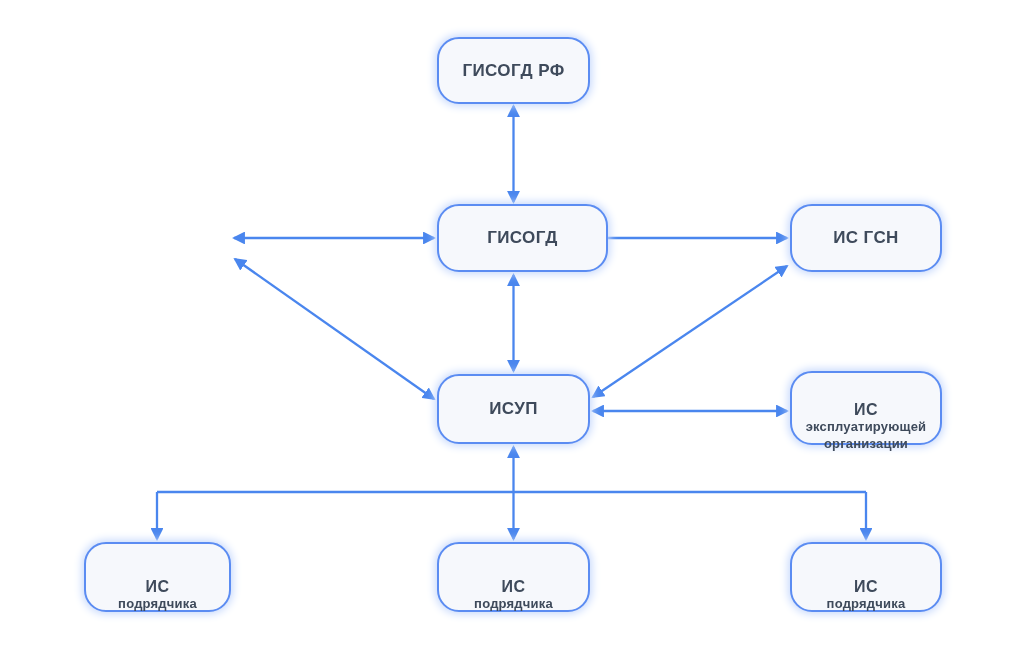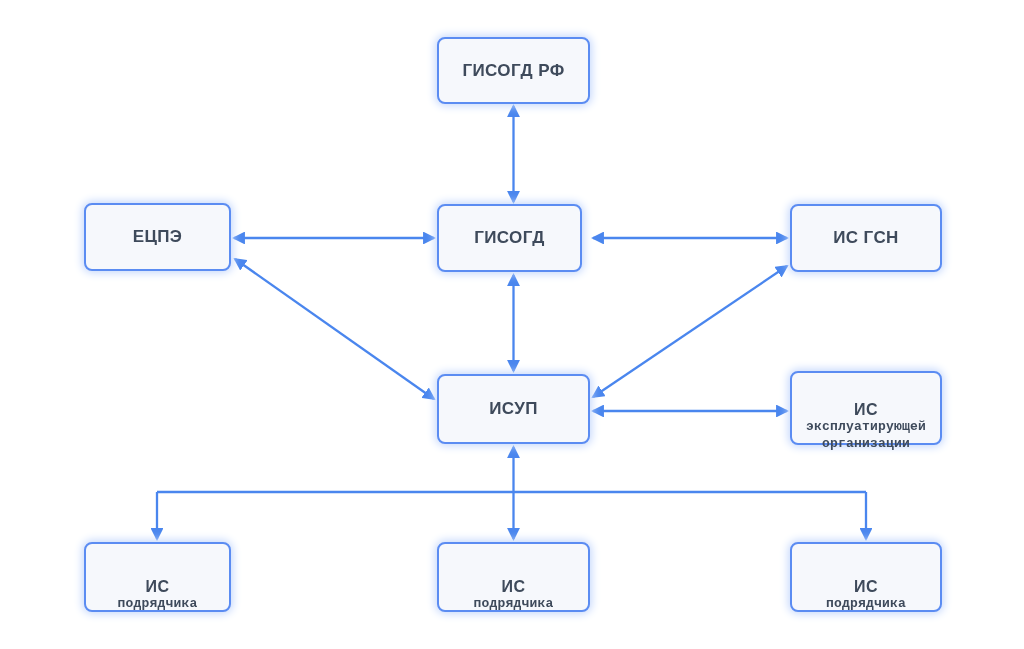--- a/index.html
+++ b/index.html
@@ -34,21 +34,21 @@
   .node {
     position: absolute;
     z-index: 2;
     box-sizing: border-box;
     display: flex;
     flex-direction: column;
     align-items: center;
     justify-content: center;
     background: var(--node-fill, #f6f8fc);
     border: 2px solid var(--node-border, #5b8cf2);
-    border-radius: 8px;
+    border-radius: 22px;
     box-shadow: 0 0 9px 2px var(--node-glow, #c7d9fc);
     color: var(--text, #3e4a5b);
     text-align: center;
     padding: 21px 8px;
   }
   .node-label {
     font-size: 17px;
     font-weight: 700;
     letter-spacing: 0.4px;
     white-space: nowrap;
@@ -58,26 +58,25 @@
     font-weight: 700;
     letter-spacing: 0.4px;
     line-height: 1.2;
     margin-top: 36px;
   }
   .node-sub {
     font-size: 13px;
     font-weight: 700;
     letter-spacing: 0.2px;
     line-height: 1.25;
-    font-family: Liberation Mono, monospace;
   }
   
   #node-gisogd-rf      { left: 437px; top: 37px;  width: 153px; height: 67px; }
   #node-ecpe           { left: 84px;  top: 203px; width: 147px; height: 68px; }
-  #node-gisogd         { left: 437px; top: 204px; width: 145px; height: 68px; }
+  #node-gisogd         { left: 437px; top: 204px; width: 171px; height: 68px; }
   #node-is-gsn         { left: 790px; top: 204px; width: 152px; height: 68px; }
   #node-isup           { left: 437px; top: 374px; width: 153px; height: 70px; }
   #node-is-operator    { left: 790px; top: 371px; width: 152px; height: 74px; }
   #node-is-contractor-1{ left: 84px;  top: 542px; width: 147px; height: 70px; }
   #node-is-contractor-2{ left: 437px; top: 542px; width: 153px; height: 70px; }
   #node-is-contractor-3{ left: 790px; top: 542px; width: 152px; height: 70px; }
 </style>
 </head>
 <body>
 
@@ -110,23 +109,20 @@
 
     <line class="link" x1="157" y1="492" x2="157" y2="539" marker-end="url(#arr)"></line>
 
     <line class="link" x1="866" y1="492" x2="866" y2="539" marker-end="url(#arr)"></line>
   </svg>
 
   <div class="node" id="node-gisogd-rf">
     <span class="node-label">ГИСОГД РФ</span>
   </div>
 
-  <div class="node" id="node-ecpe">
-    <span class="node-label">ЕЦПЭ</span>
-  </div>
 
   <div class="node" id="node-gisogd">
     <span class="node-label">ГИСОГД</span>
   </div>
 
   <div class="node" id="node-isup">
     <span class="node-label">ИСУП</span>
   </div>
 
   <div class="node" id="node-is-gsn">

